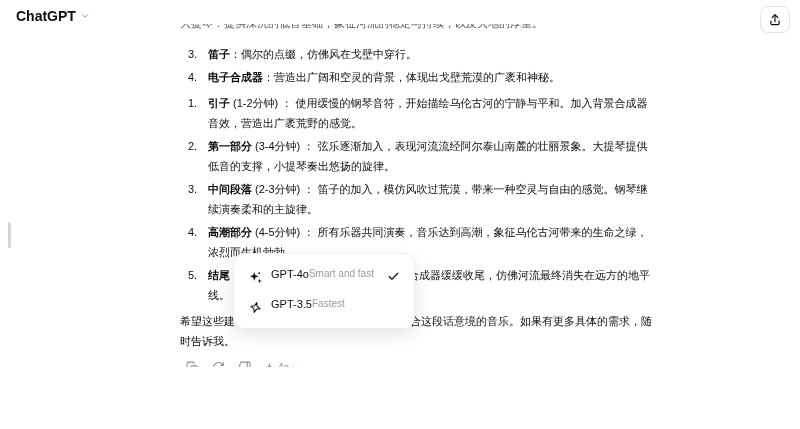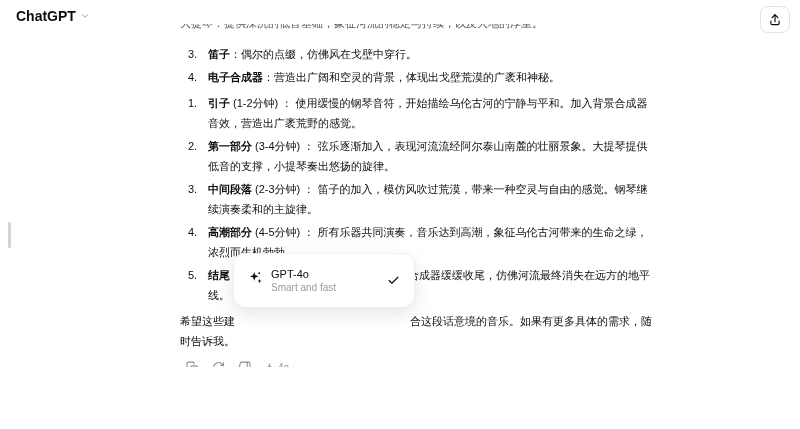--- a/index.html
+++ b/index.html
@@ -39,21 +39,21 @@
   .act-btn { display:flex; align-items:center; background:none; border:none; color:#8f8f8f; cursor:pointer; padding:2px; }
   .model-badge { display:flex; align-items:center; gap:3px; font-size:10px; color:#8f8f8f; }
   
   .model-menu {
     position:absolute; left:53px; top:-12px; width:182px; z-index:20;
     background:#fff; border:1px solid #efefef; border-radius:12px;
     box-shadow:0 6px 18px rgba(0,0,0,.10); padding:7px 6px;
   }
   .menu-row { display:flex; align-items:flex-start; gap:8px; padding:6px 8px; border-radius:8px; cursor:pointer; }
   .menu-ico { flex:none; margin-top:3px; color:#0d0d0d; display:flex; }
-  .menu-texts { display:flex; flex-direction:column; }
+  .menu-texts { display:flex; flex-direction:row; }
   .menu-label { font-size:11px; line-height:14px; color:#0d0d0d; }
   .menu-sub { font-size:10px; line-height:13px; color:#9b9b9b; }
   .menu-check { margin-left:auto; align-self:center; color:#0d0d0d; display:flex; }
   
   .composer {
     position:absolute; left:160px; top:419px; width:481px; height:40px;
     border:1px solid #e5e5e5; border-radius:22px; background:#fff;
   }
   svg { display:block; }
 </style>
@@ -136,20 +136,31 @@
           <span class="menu-texts">
             <span class="menu-label">GPT-4o</span>
             <span class="menu-sub">Smart and fast</span>
           </span>
           <span class="menu-check">
             <svg width="13" height="13" viewBox="0 0 24 24" fill="none" stroke="currentColor" stroke-width="2.2" stroke-linecap="round" stroke-linejoin="round">
                 <path d="M20 6L9 17l-5-5"></path>
               </svg>
           </span>
         </div>
+        <div class="menu-row">
+          <span class="menu-ico">
+            <svg width="15" height="15" viewBox="0 0 24 24" fill="none" stroke="currentColor" stroke-width="1.7" stroke-linejoin="round">
+                <path d="M12 4l2 5.5L19.5 12 14 14.5 12 20l-2-5.5L4.5 12 10 9.5z" transform="rotate(15 12 12)"></path>
+              </svg>
+          </span>
+          <span class="menu-texts">
+            <span class="menu-label">GPT-3.5</span>
+            <span class="menu-sub">Fastest</span>
+          </span>
+        </div>
       </div>
     </div>
 
     <p class="closing"><span>希望这些建</span><span class="hid-gap2"></span><span>合这段话意境的音乐。如果有更多具体的需求，随时告诉我。</span></p>
 
     <div class="actions">
       <button class="act-btn">
         <span>
           <svg width="13" height="13" viewBox="0 0 24 24" fill="none" stroke="currentColor" stroke-width="2" stroke-linecap="round" stroke-linejoin="round">
               <rect x="9" y="9" width="12" height="12" rx="2.5"></rect>

